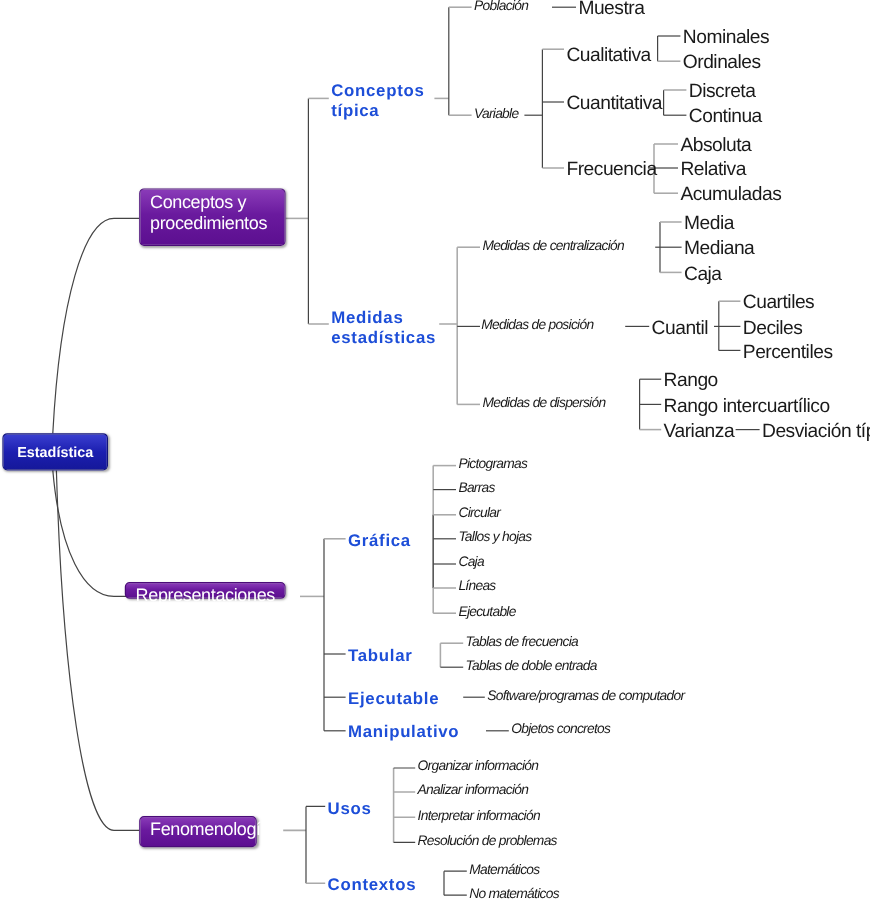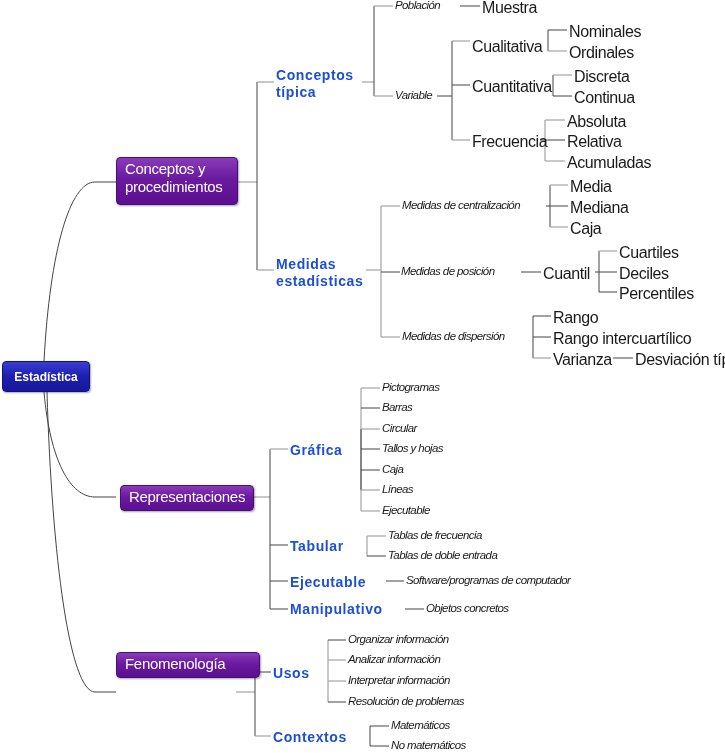--- a/index.html
+++ b/index.html
@@ -128,24 +128,24 @@
 </svg>
 
 <div class="root">
   <span>Estadística</span>
 </div>
 
 <div class="main-node" style="left:116px; top:157px; width:122px; height:48px;">
   <div>Conceptos y</div>
   <div>procedimientos</div>
 </div>
-<div class="main-node" style="left:120px; top:485px; width:134px; height:26px;">
+<div class="main-node" style="left:104px; top:485px; width:134px; height:14px;">
   <span>Representaciones</span>
 </div>
-<div class="main-node" style="left:116px; top:652px; width:144px; height:26px;">
+<div class="main-node" style="left:116px; top:680px; width:98px; height:26px;">
   <span>Fenomenología</span>
 </div>
 
 <div class="t sub" style="left:276px; top:67px;">
   <div>Conceptos</div>
   <div>típica</div>
 </div>
 <div class="t sub" style="left:276px; top:256px;">
   <div>Medidas</div>
   <div>estadísticas</div>

